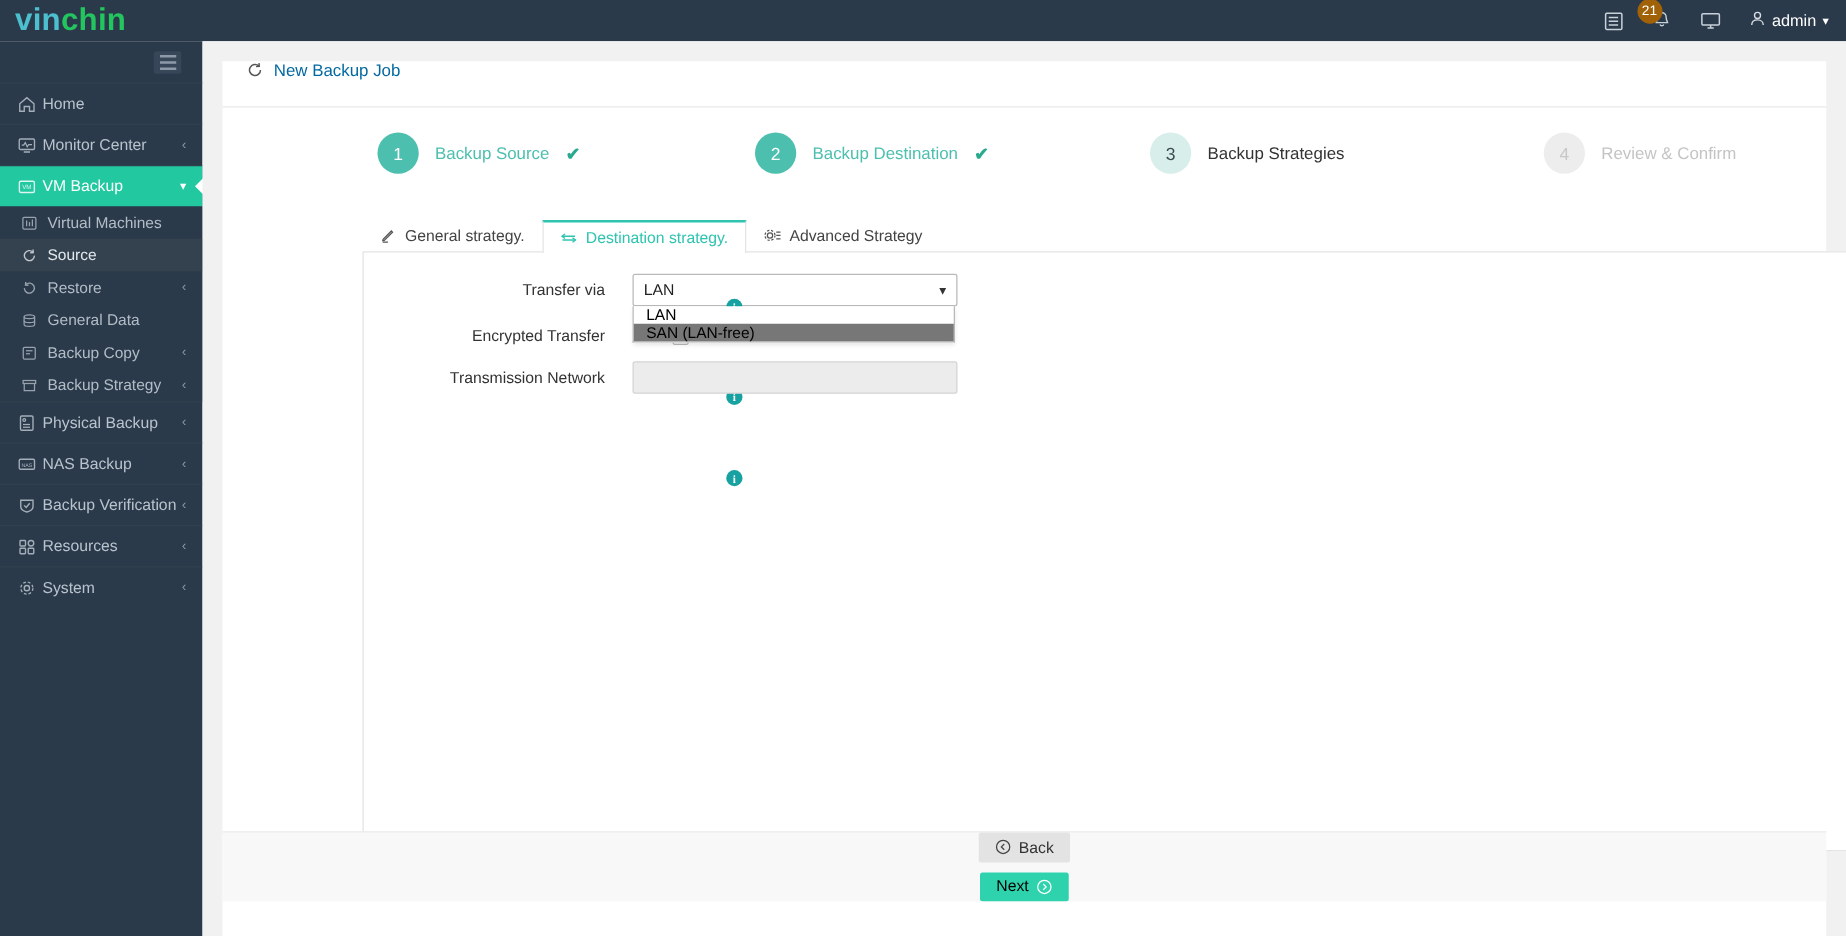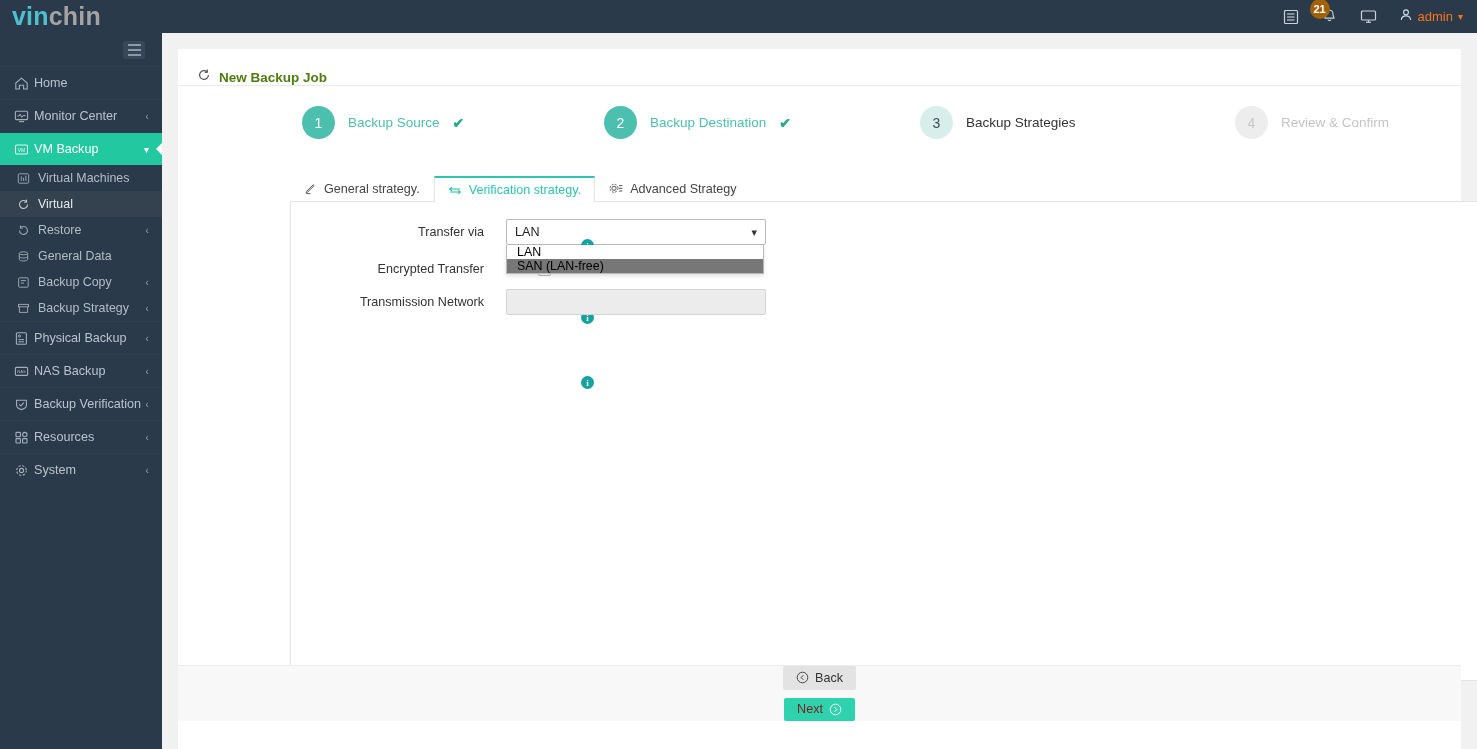--- a/index.html
+++ b/index.html
@@ -12,32 +12,32 @@
   .app { position: relative; width: 1477px; height: 749px; }
 
   
   .topbar {
     position: absolute; top: 0; left: 0; width: 1477px; height: 33px;
     background: #2b3a4a;
     display: flex; align-items: center; justify-content: space-between;
   }
   .logo { padding-left: 12px; font-size: 25px; font-weight: bold; letter-spacing: .2px; line-height: 1; }
   .logo .a { color: #4cc0ce; }
-  .logo .b { color: #a3a3a3; }
+  .logo .b { color: #22c55e; }
 
   .topright { display: flex; align-items: center; gap: 22px; padding-right: 14px; color: #c9d2da; }
   .ticon { position: relative; display: inline-flex; align-items: center; justify-content: center; cursor: pointer; }
   .ticon svg { display: block; }
   .badge {
     position: absolute; left: -11px; top: -9px;
     min-width: 20px; height: 20px; border-radius: 50%;
-    background: #a16207; color: #fff; font-size: 11px; font-weight: bold;
+    background: #a16207; color: #fff; font-size: 11px; font-weight: normal;
     display: flex; align-items: center; justify-content: center;
   }
-  .adminbox { display: flex; align-items: center; gap: 5px; font-size: 13px; color: #f97316; cursor: pointer; }
+  .adminbox { display: flex; align-items: center; gap: 5px; font-size: 13px; color: #ffffff; cursor: pointer; }
 
   
   .sidebar {
     position: absolute; top: 33px; left: 0; width: 162px; height: 716px;
     background: #2b3a4a;
   }
   .hamrow { height: 33px; display: flex; align-items: center; justify-content: flex-end; padding-right: 17px; }
   .hambtn {
     width: 22px; height: 18px; background: #33425380; border-radius: 2px;
     display: flex; flex-direction: column; justify-content: center; gap: 3px; align-items: center;
@@ -70,22 +70,22 @@
 
   
   .main {
     position: absolute; top: 33px; left: 162px; width: 1315px; height: 716px;
     background: #f1f1f1; padding: 16px 16px 0 16px;
   }
   .card { background: #ffffff; width: 1283px; height: 702px; position: relative; }
 
   .cardhead {
     height: 37px; border-bottom: 1px solid #e9e9e9;
-    display: flex; align-items: flex-end; gap: 8px; padding-left: 19px;
-    font-size: 13.5px; color: #4d7c0f; font-weight: bold;
+    display: flex; align-items: flex-start; gap: 8px; padding-left: 19px;
+    font-size: 13.5px; color: #0369a1;
   }
 
   
   .steps { display: flex; padding: 15px 0 0 0; position: relative; height: 72px; }
   .step { display: flex; align-items: center; gap: 13px; }
   .step .circ {
     width: 33px; height: 33px; border-radius: 50%;
     display: flex; align-items: center; justify-content: center;
     font-size: 14px; color: #fff;
   }
@@ -165,21 +165,21 @@
   .footer {
     position: absolute; left: 0; bottom: 30px; width: 1283px; height: 56px;
     background: #f8f8f8; border-top: 1px solid #ececec;
     display: flex; align-items: center; justify-content: center; gap: 8px; flex-direction: column;
   }
   .btn {
     height: 26px; display: flex; align-items: center; gap: 6px;
     padding: 0 13px; font-size: 12.6px; cursor: pointer; border: none; border-radius: 2px;
   }
   .btn-back { background: #e3e3e3; color: #333; }
-  .btn-next { background: #2ed3ad; color: #7f1d1d; }
+  .btn-next { background: #2ed3ad; color: #000000; }
   .btn svg { display: block; }
 </style>
 </head>
 <body>
 
 <div class="app">
 
   <div class="topbar">
     <div class="logo">
       <span class="a">vin</span><span class="b">chin</span>
@@ -273,21 +273,21 @@
         </span>
         <span>Virtual Machines</span>
       </div>
       <div class="subitem sel">
         <span class="ni">
           <svg width="13" height="13" viewBox="0 0 13 13">
               <path d="M10.5 6.5a4 4 0 1 1-1.2-2.85" fill="none" stroke="#e3e9ee" stroke-width="1.1"></path>
               <polyline points="9.4,1.6 9.6,4 7.2,4.2" fill="none" stroke="#e3e9ee" stroke-width="1.1"></polyline>
             </svg>
         </span>
-        <span>Virtual</span>
+        <span>Source</span>
       </div>
       <div class="subitem">
         <span class="ni">
           <svg width="13" height="13" viewBox="0 0 13 13">
               <path d="M2.5 6.5a4 4 0 1 0 1.2-2.85" fill="none" stroke="#b2bcc6" stroke-width="1.1"></path>
               <polyline points="3.6,1.6 3.4,4 5.8,4.2" fill="none" stroke="#b2bcc6" stroke-width="1.1"></polyline>
             </svg>
         </span>
         <span>Restore</span>
         <span class="chev-r">‹</span>
@@ -431,21 +431,21 @@
         </div>
         <div class="tab on">
           <span class="tabicon">
             <svg width="14" height="13" viewBox="0 0 14 13">
                 <polyline points="4,3.2 1.6,5 4,6.8" fill="none" stroke="#2ec4b0" stroke-width="1.1"></polyline>
                 <line x1="1.8" y1="5" x2="12" y2="5" stroke="#2ec4b0" stroke-width="1.1"></line>
                 <polyline points="10,6.2 12.4,8 10,9.8" fill="none" stroke="#2ec4b0" stroke-width="1.1"></polyline>
                 <line x1="2" y1="8" x2="12.2" y2="8" stroke="#2ec4b0" stroke-width="1.1"></line>
               </svg>
           </span>
-          <span>Verification strategy.</span>
+          <span>Destination strategy.</span>
         </div>
         <div class="tab">
           <span class="tabicon">
             <svg width="14" height="13" viewBox="0 0 14 13">
                 <circle cx="5" cy="6.3" r="2.1" fill="none" stroke="#555" stroke-width="1"></circle>
                 <circle cx="5" cy="6.3" r="4" fill="none" stroke="#555" stroke-width="1" stroke-dasharray="1.8 1.4"></circle>
                 <line x1="10" y1="3.6" x2="13.4" y2="3.6" stroke="#555" stroke-width="1"></line>
                 <line x1="10" y1="6.3" x2="13.4" y2="6.3" stroke="#555" stroke-width="1"></line>
                 <line x1="10" y1="9" x2="13.4" y2="9" stroke="#555" stroke-width="1"></line>
               </svg>

